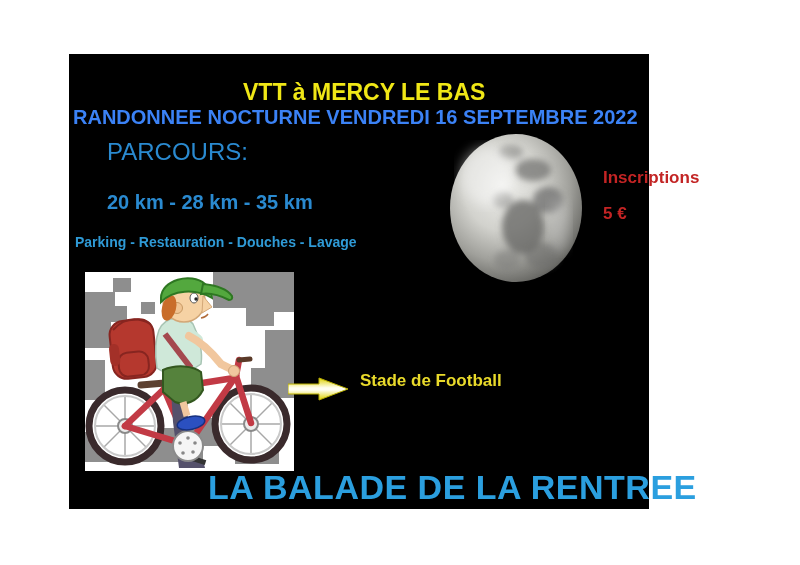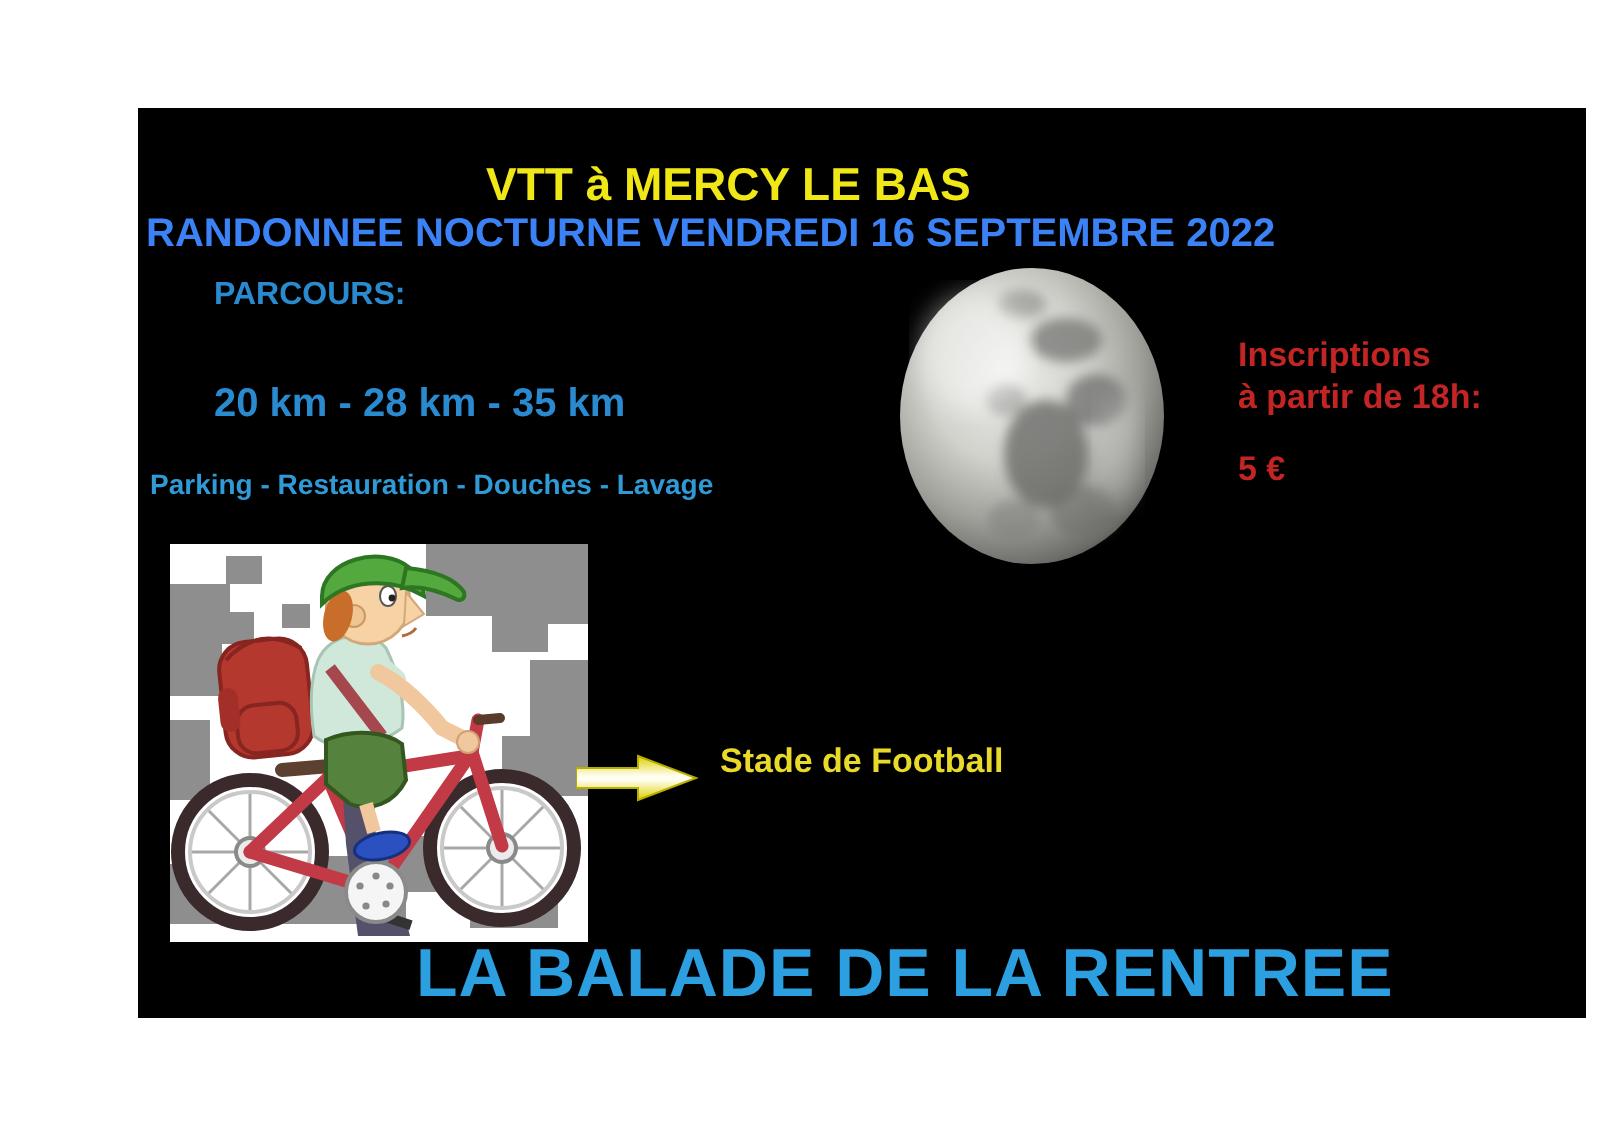--- a/index.html
+++ b/index.html
@@ -6,49 +6,49 @@
   body{
     width:800px;height:565px;
     background:#ffffff;
     font-family:"Liberation Sans", sans-serif;
     overflow:hidden;
     position:relative;
   }
   .poster{
     position:absolute;
     left:69px;top:54px;
-    width:724px;height:455px;
+    width:580px;height:455px;
     background:#000000;
   }
   .abs{position:absolute;white-space:nowrap;line-height:1;}
   .title1{
     left:174px;top:27px;
     font-size:23px;font-weight:bold;color:#f0e716;
   }
   .title2{
     left:4px;top:53px;
     font-size:20px;font-weight:bold;color:#3b82f6;
   }
   .parcours{
     left:38px;top:86px;
-    font-size:16px;font-weight:bold;color:#2a8ad0;
+    font-size:24px;font-weight:normal;color:#2a8ad0;
   }
   .distances{
     left:38px;top:138px;
     font-size:20px;font-weight:bold;color:#2a8ad0;
   }
   .services{
     left:6px;top:181px;
     font-size:14px;font-weight:bold;color:#2f9ad6;
   }
   .moon{left:378px;top:78px;width:138px;height:152px;}
   .inscriptions{
     left:534px;top:113px;
     font-size:17px;font-weight:bold;color:#c32424;
-    line-height:21px;white-space:nowrap;margin-left:16px;
+    line-height:21px;white-space:nowrap;
   }
   .inscriptions .block2{margin-top:15px;}
   .bike{left:16px;top:218px;width:209px;height:199px;}
   .arrow{left:219px;top:322px;width:62px;height:26px;}
   .stade{
     left:291px;top:318px;
     font-size:17px;font-weight:bold;color:#e9da2a;
   }
   .footer{
     left:139px;top:416px;
@@ -93,21 +93,20 @@
       <ellipse cx="56" cy="68" rx="10" ry="8" fill="#828280" opacity="0.5"></ellipse>
       <ellipse cx="60" cy="128" rx="13" ry="10" fill="#7a7a78" opacity="0.5"></ellipse>
       <ellipse cx="64" cy="20" rx="12" ry="7" fill="#787876" opacity="0.5"></ellipse>
     </g>
     <ellipse cx="40" cy="44" rx="27" ry="30" fill="#ffffff" opacity="0.4" filter="url(#blur6)"></ellipse>
     <ellipse cx="112" cy="92" rx="11" ry="28" fill="#dddddd" opacity="0.3" filter="url(#blur6)"></ellipse>
   </svg>
 
   <div class="abs inscriptions">
     <div>Inscriptions</div>
-    <div>à partir de 18h:</div>
     <div class="block2">5 €</div>
   </div>
 
   <svg class="abs bike" viewBox="0 0 209 199">
     <rect x="0" y="0" width="209" height="199" fill="#ffffff"></rect>
 
     <g fill="#8e8e8e">
       <path d="M0,20 h30 v14 h12 v16 h-16 v26 h-26 z"></path>
       <rect x="28" y="6" width="18" height="14"></rect>
       <path d="M128,0 h81 v40 h-20 v14 h-28 v-18 h-33 z"></path>

